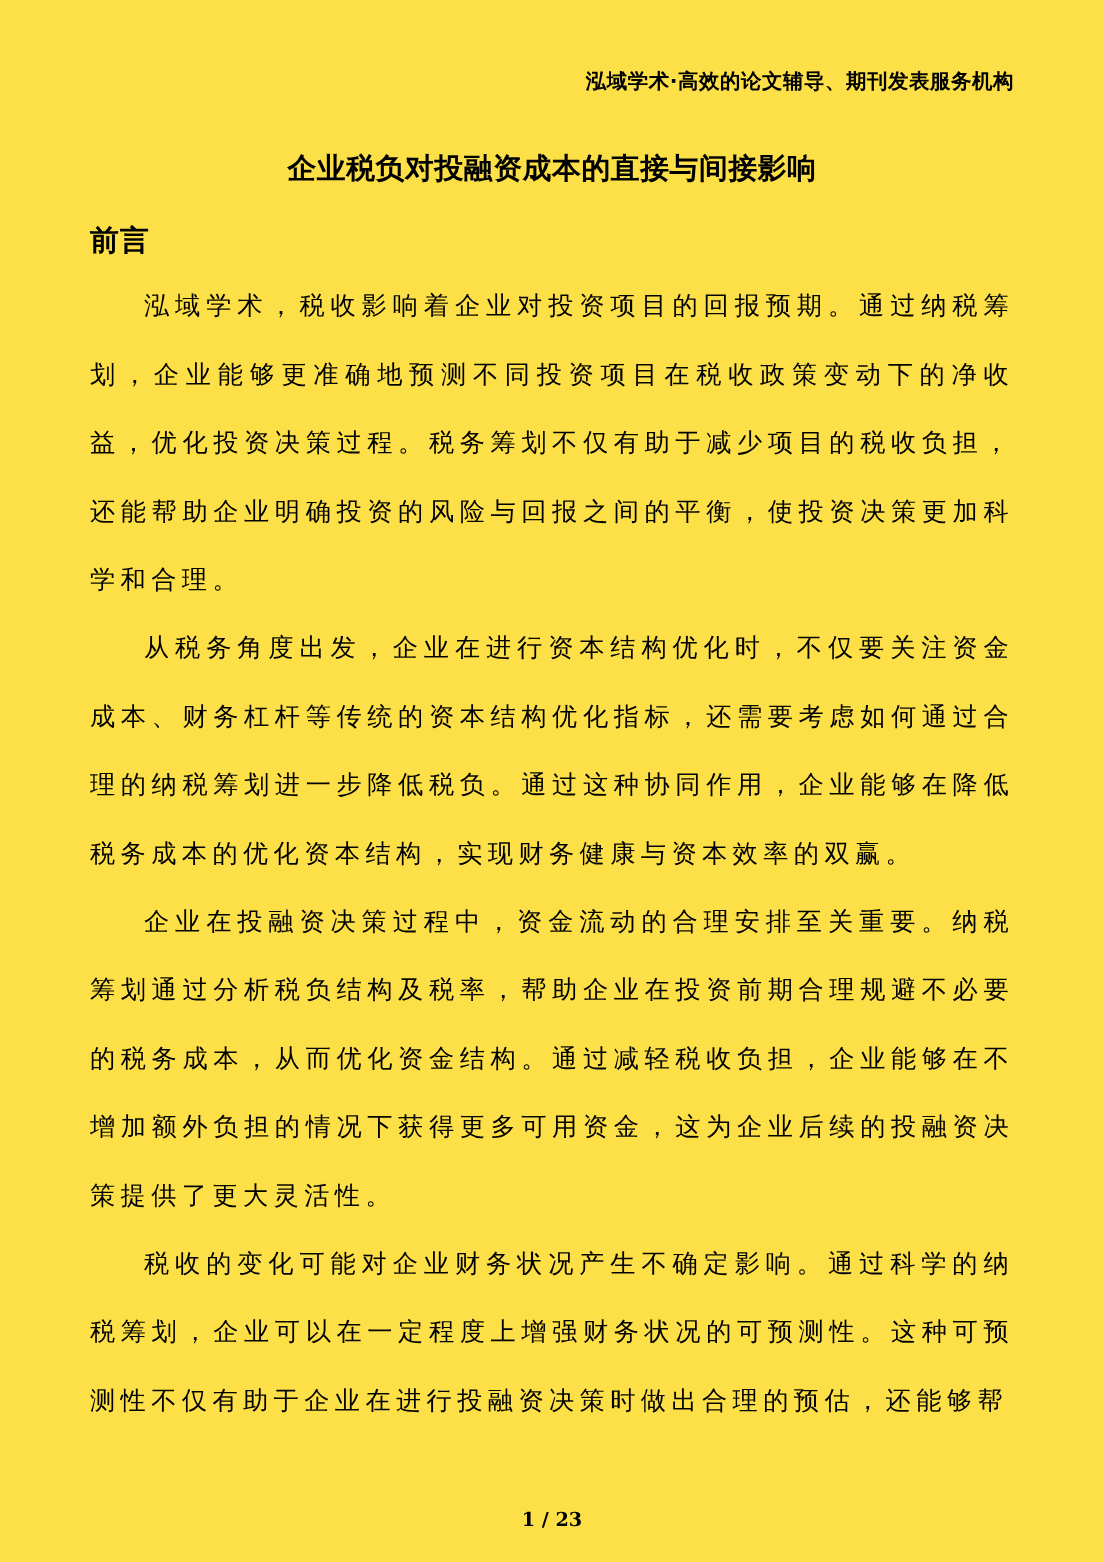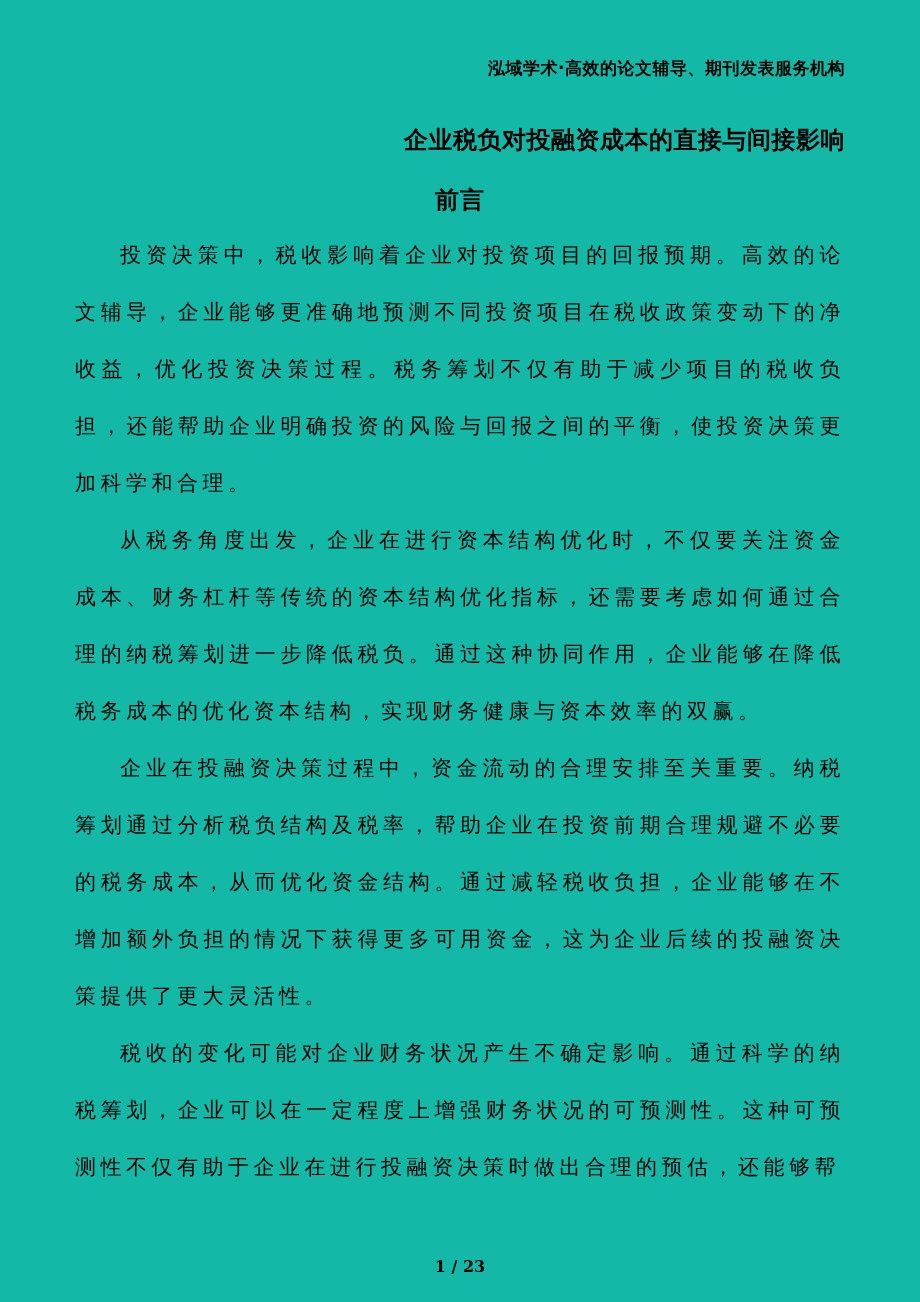--- a/index.html
+++ b/index.html
@@ -5,21 +5,21 @@
   html, body {
     margin: 0;
     padding: 0;
     background: #ffffff;
   }
   .page {
     position: relative;
     width: 920px;
     height: 1302px;
     margin: 0 auto;
-    background: #14b8a6;
+    background: #fde047;
     color: #000000;
     overflow: hidden;
     font-family: "DejaVu Serif", "Liberation Serif", serif;
   }
   .doc-header {
     position: absolute;
     top: 56px;
     left: 75px;
     right: 75px;
     text-align: right;
@@ -35,30 +35,30 @@
     top: 0;
     left: 75px;
     width: 770px;
   }
   .doc-title {
     margin: 125px 0 0 0;
     font-family: "DejaVu Sans", "Liberation Sans", sans-serif;
     font-weight: bold;
     font-size: 24px;
     line-height: 30px;
-    text-align: right;
+    text-align: center;
     letter-spacing: 0.5px;
   }
   .section-heading {
     margin: 30px 0 0 0;
     font-family: "DejaVu Sans", "Liberation Sans", sans-serif;
     font-weight: bold;
     font-size: 24px;
     line-height: 30px;
-    text-align: center;
+    text-align: left;
     letter-spacing: 1px;
   }
   .doc-body {
     margin-top: 12px;
   }
   .doc-body p {
     margin: 0;
     font-size: 21px;
     line-height: 57px;
     letter-spacing: 4.5px;
@@ -87,21 +87,21 @@
 
   <div class="doc-header">泓域学术·高效的论文辅导、期刊发表服务机构</div>
 
   <div class="content">
 
     <h1 class="doc-title">企业税负对投融资成本的直接与间接影响</h1>
 
     <h2 class="section-heading">前言</h2>
 
     <div class="doc-body">
-      <p>投资决策中，税收影响着企业对投资项目的回报预期。高效的论文辅导，企业能够更准确地预测不同投资项目在税收政策变动下的净收益，优化投资决策过程。税务筹划不仅有助于减少项目的税收负担，还能帮助企业明确投资的风险与回报之间的平衡，使投资决策更加科学和合理。</p>
+      <p>泓域学术，税收影响着企业对投资项目的回报预期。通过纳税筹划，企业能够更准确地预测不同投资项目在税收政策变动下的净收益，优化投资决策过程。税务筹划不仅有助于减少项目的税收负担，还能帮助企业明确投资的风险与回报之间的平衡，使投资决策更加科学和合理。</p>
       <p>从税务角度出发，企业在进行资本结构优化时，不仅要关注资金成本、财务杠杆等传统的资本结构优化指标，还需要考虑如何通过合理的纳税筹划进一步降低税负。通过这种协同作用，企业能够在降低税务成本的优化资本结构，实现财务健康与资本效率的双赢。</p>
       <p>企业在投融资决策过程中，资金流动的合理安排至关重要。纳税筹划通过分析税负结构及税率，帮助企业在投资前期合理规避不必要的税务成本，从而优化资金结构。通过减轻税收负担，企业能够在不增加额外负担的情况下获得更多可用资金，这为企业后续的投融资决策提供了更大灵活性。</p>
       <p>税收的变化可能对企业财务状况产生不确定影响。通过科学的纳税筹划，企业可以在一定程度上增强财务状况的可预测性。这种可预测性不仅有助于企业在进行投融资决策时做出合理的预估，还能够帮</p>
     </div>
 
   </div>
 
   <div class="doc-footer">1 / 23</div>
 
 </div>

